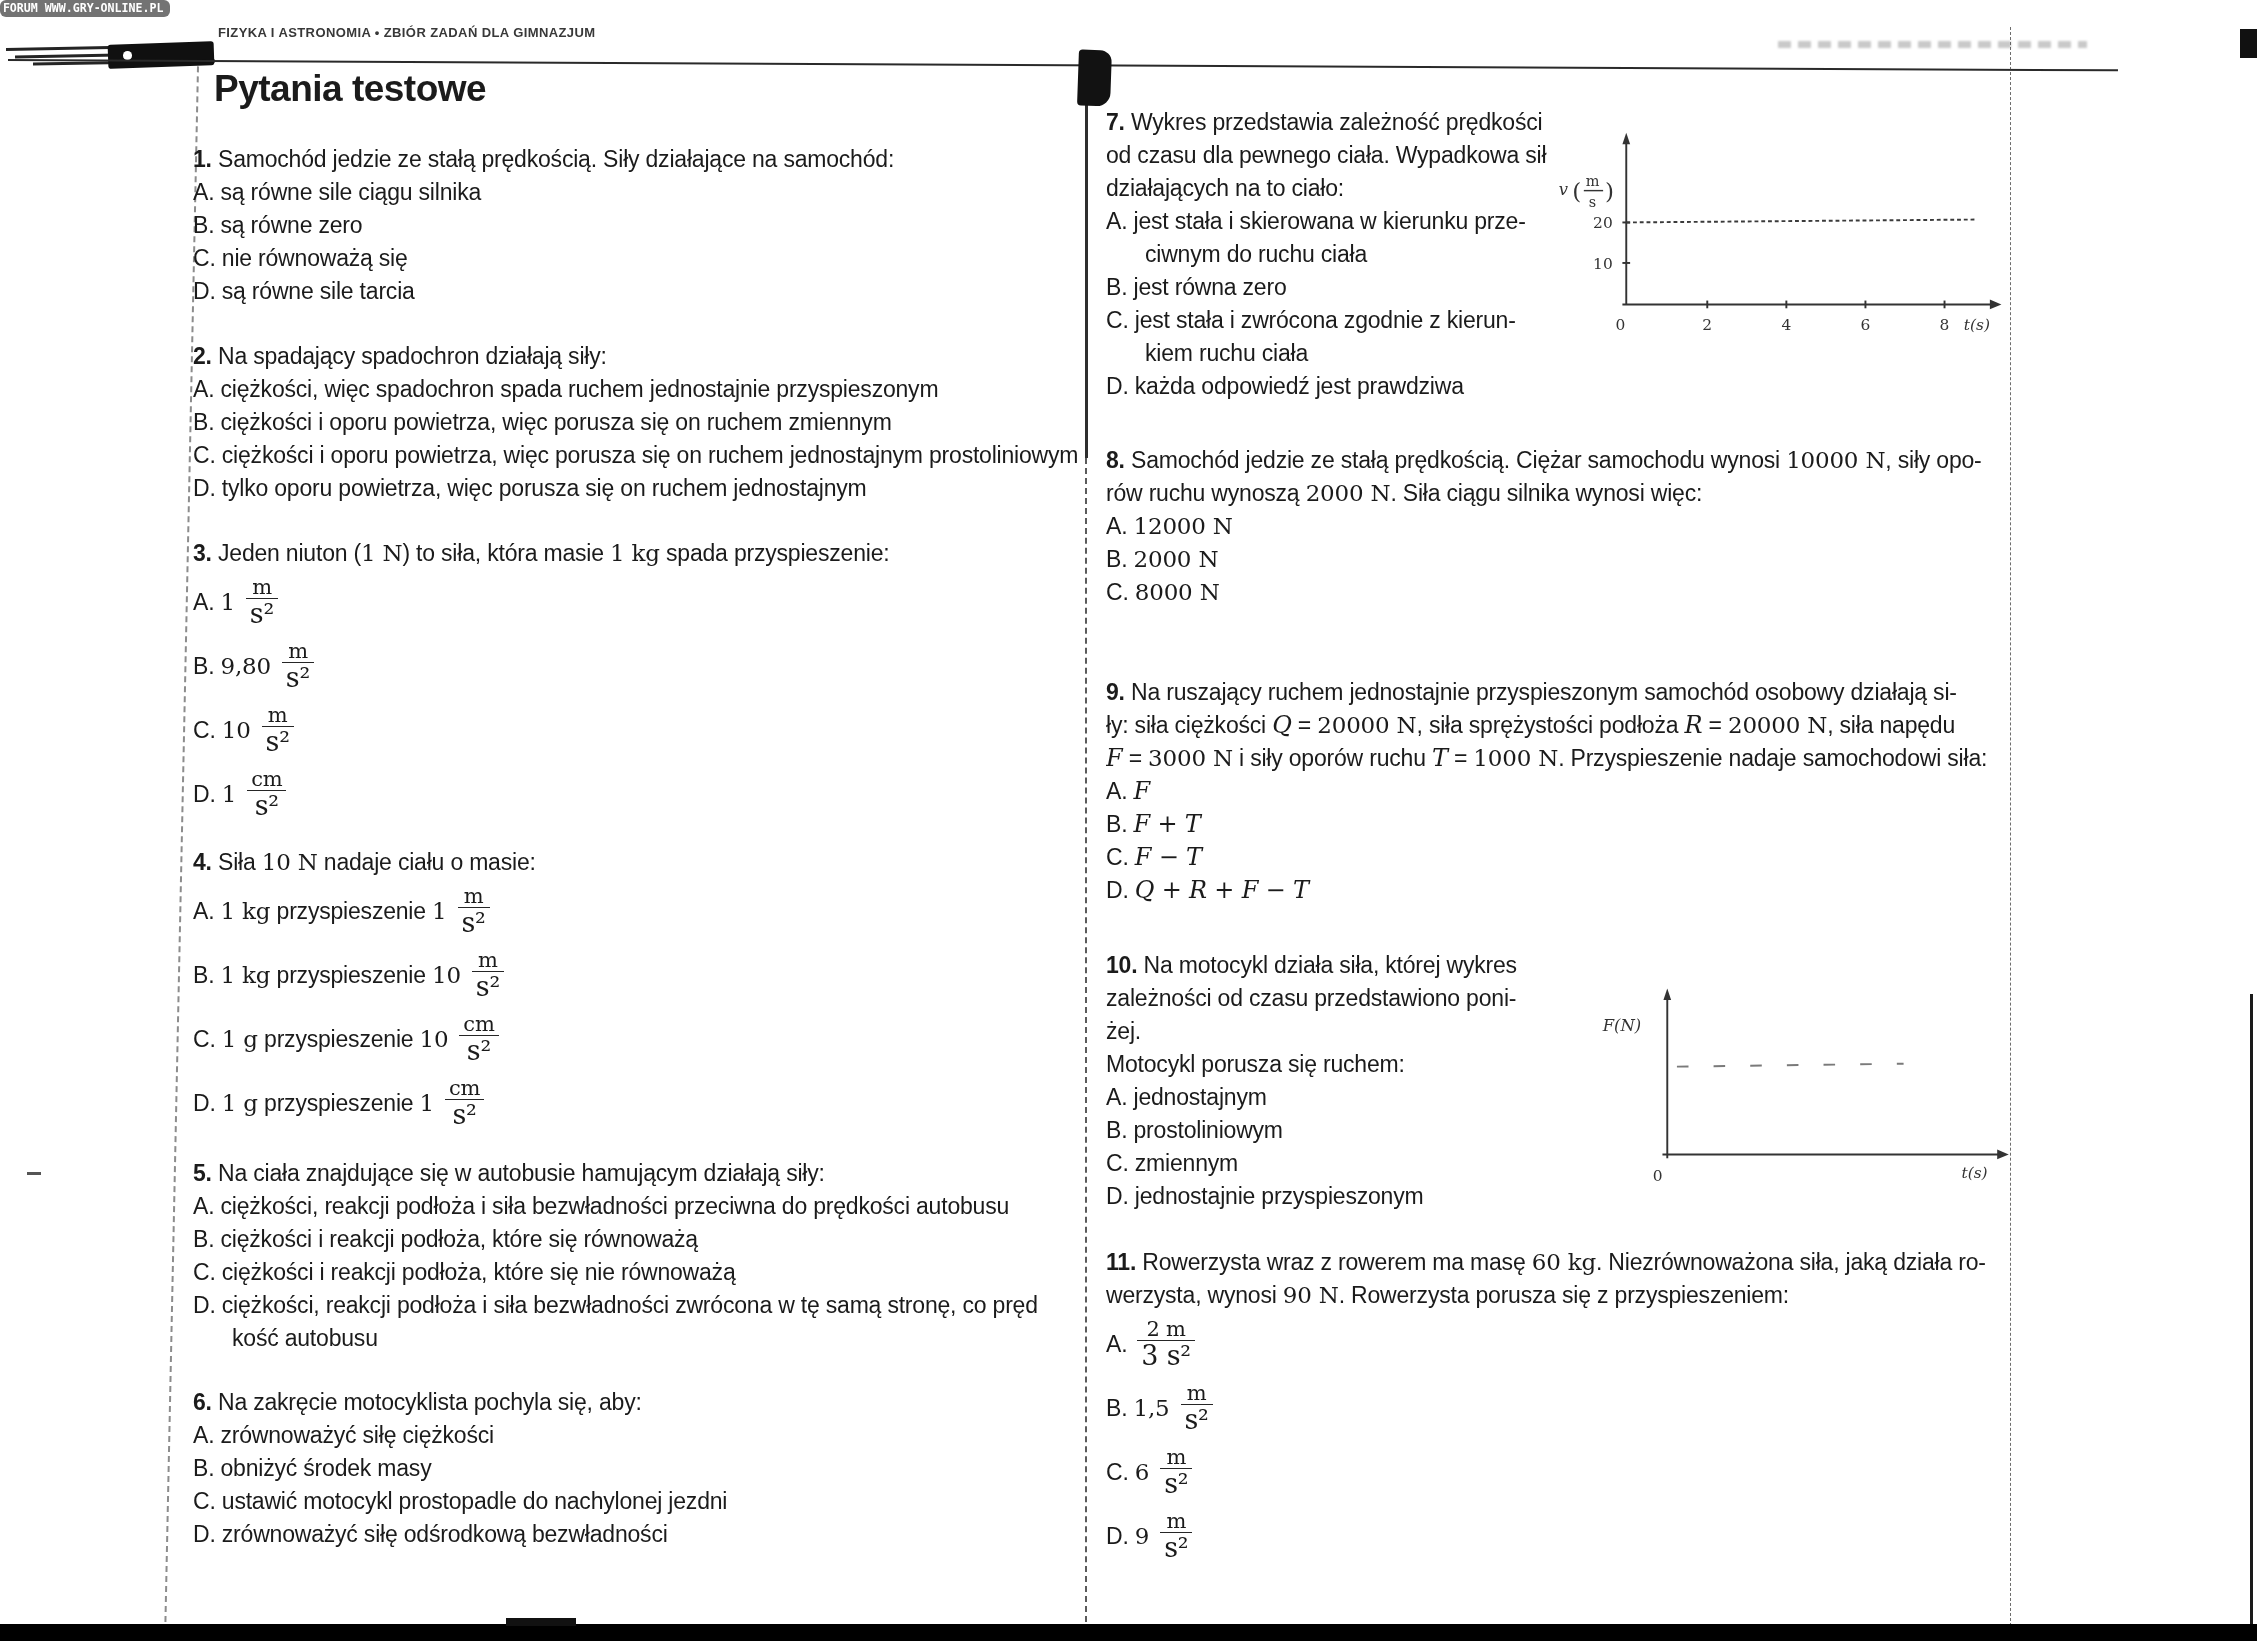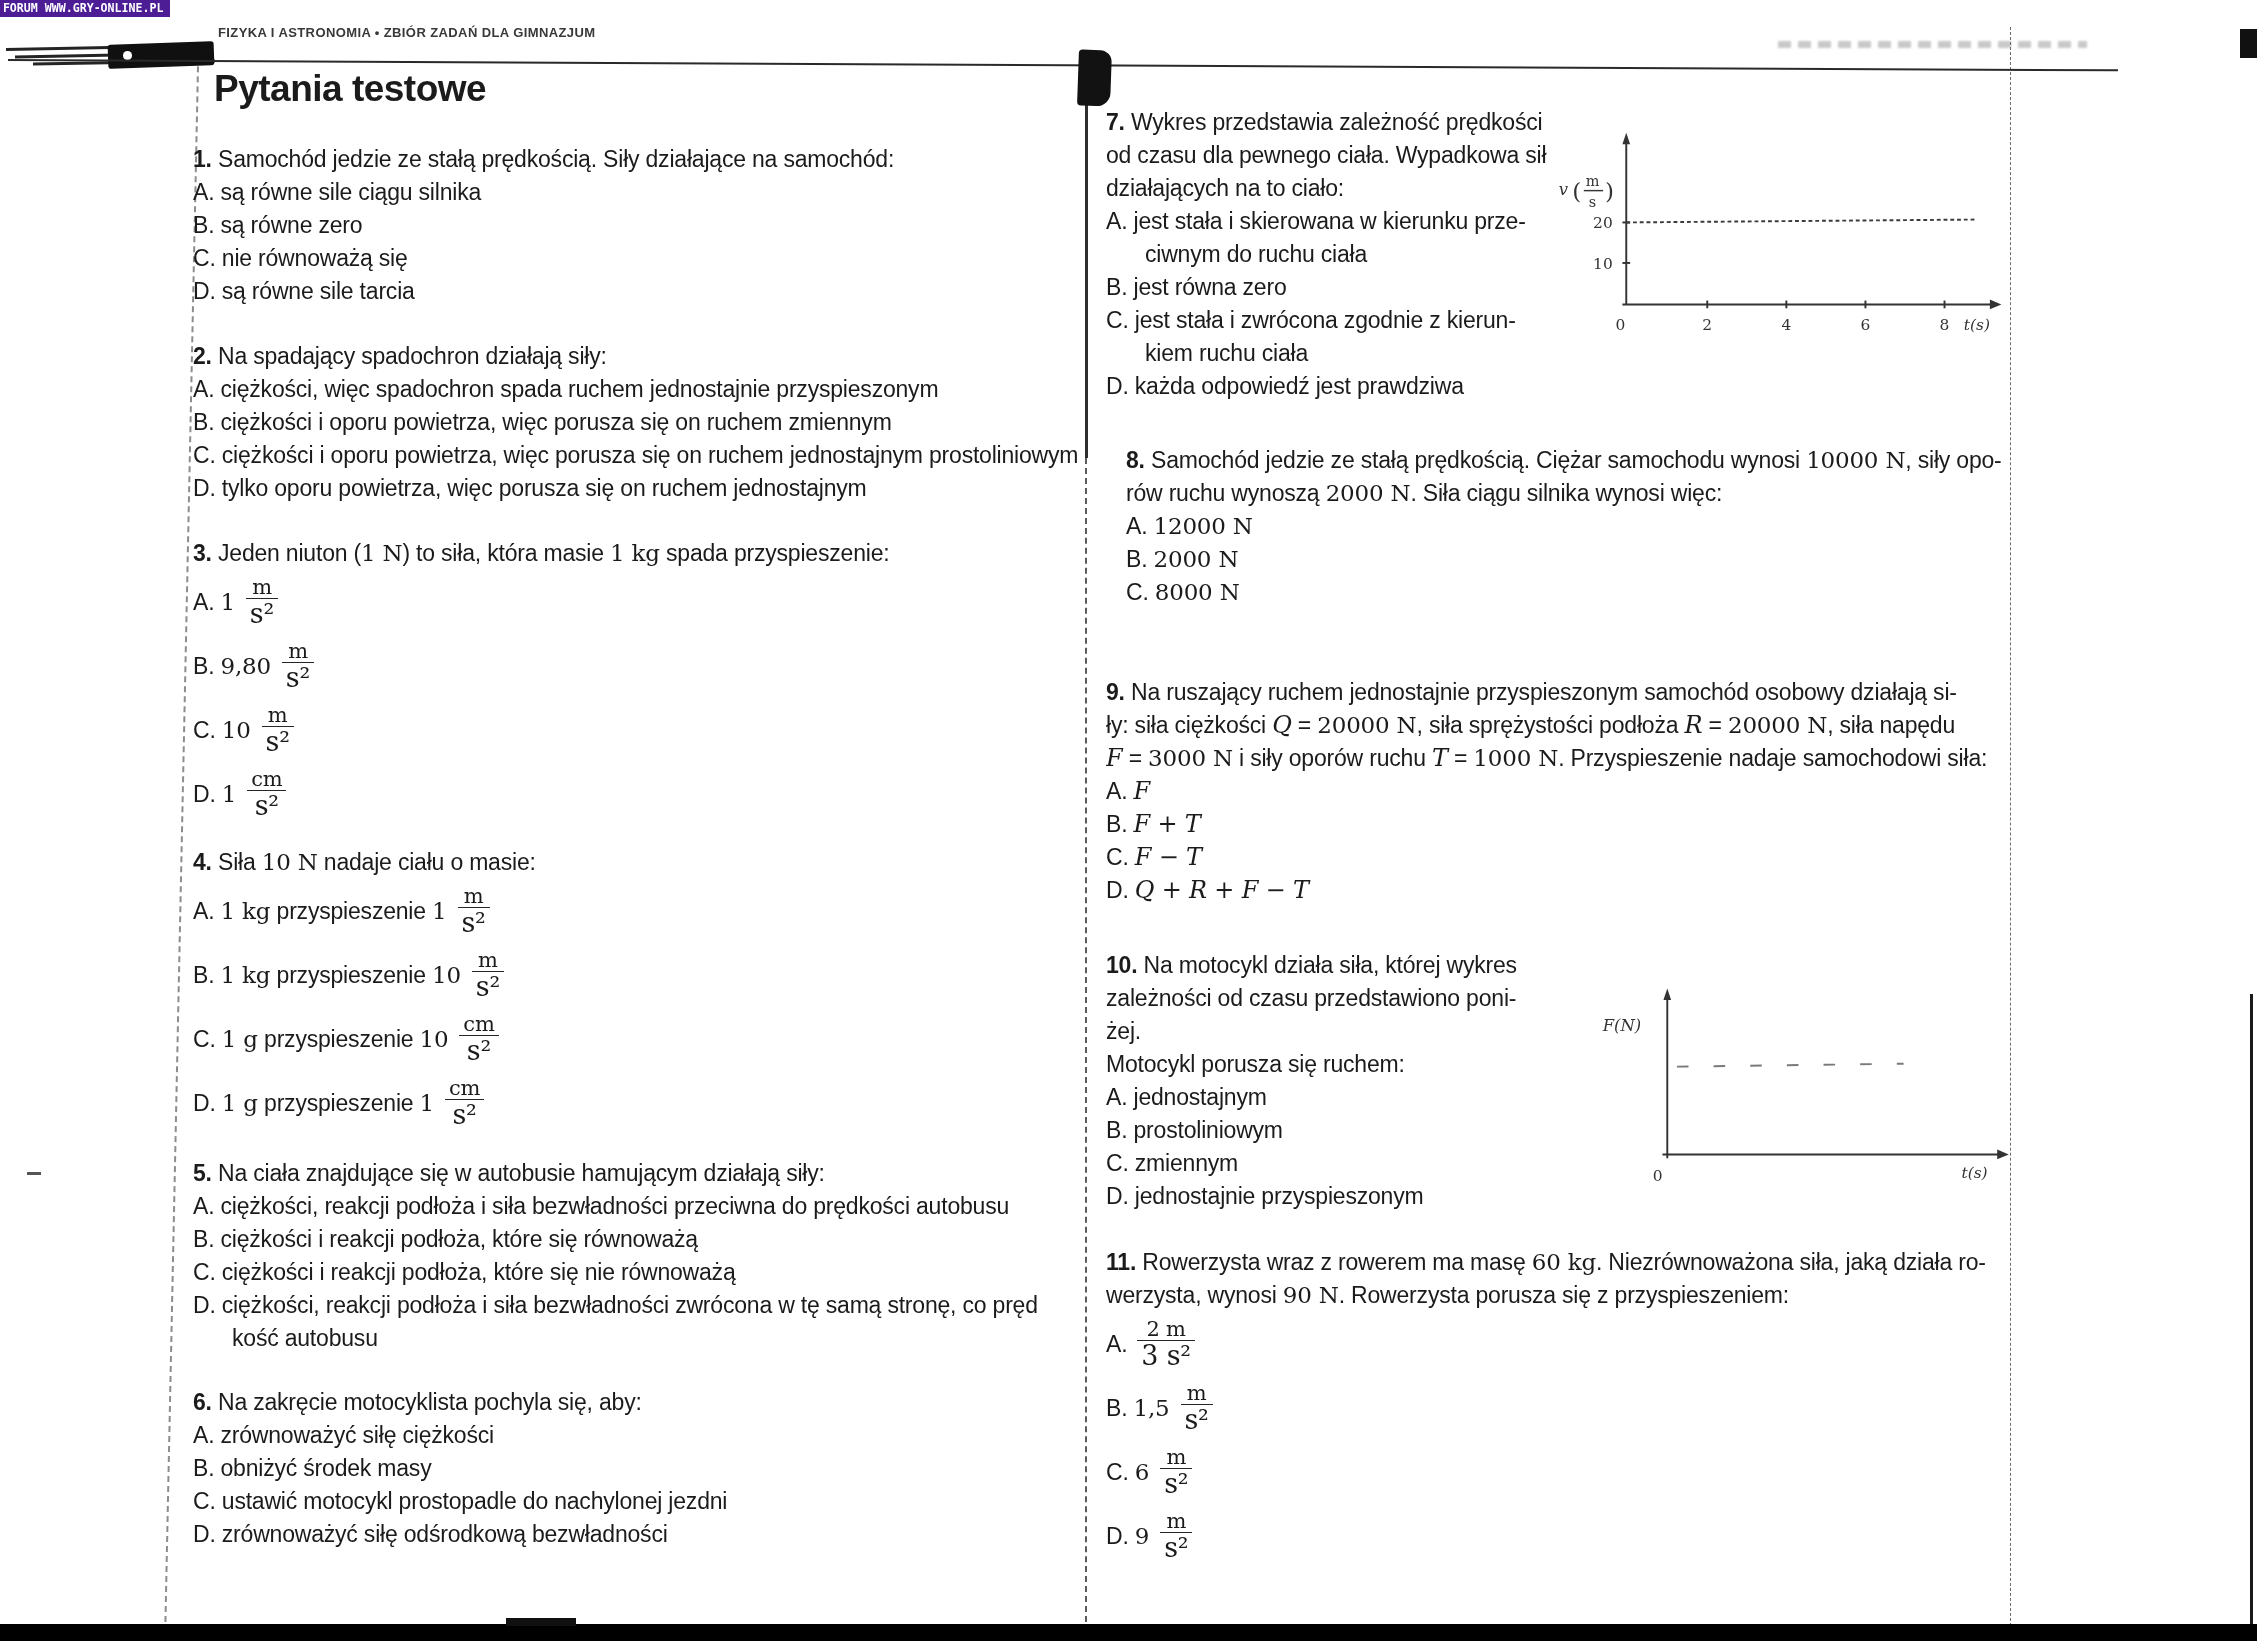--- a/index.html
+++ b/index.html
@@ -1,21 +1,21 @@
 <!DOCTYPE html>
 <html><head>
 <meta charset="utf-8">
 <style>
   html,body{margin:0;padding:0;background:#9a9a9a;}
   .page{position:relative;width:2257px;height:1641px;background:#ffffff;overflow:hidden;
         font-family:"Liberation Sans",sans-serif;color:#1b1b1b;}
   
-  .badge{position:absolute;left:0;top:0;background:#4c1d95;color:#fff;
+  .badge{position:absolute;left:0;top:0;background:#737373;color:#fff;
          font-family:"DejaVu Sans Mono",monospace;font-size:11.6px;font-weight:bold;
-         padding:1px 6.8px 1.9px 2.9px;letter-spacing:0px;}
+         padding:1px 6.8px 1.9px 2.9px;letter-spacing:0px;border-radius:6px;}
   .pgheader{position:absolute;left:218px;top:25px;font-size:13px;font-weight:bold;color:#383838;
             letter-spacing:0.4px;white-space:pre;}
   .rule{position:absolute;left:7.7px;top:59px;width:2110px;height:1.9px;background:#2a2a2a;
         transform:rotate(0.28deg);transform-origin:left center;}
   .smear{position:absolute;left:108px;top:43px;width:106px;height:24px;background:#101010;
          transform:rotate(-2deg);border-radius:2.9px;}
   .smeardot{position:absolute;left:123px;top:51px;width:8.7px;height:8.7px;background:#fff;border-radius:50%;}
   .stripe{position:absolute;height:2.9px;background:#242424;}
   .stripe1{left:5.8px;top:47px;width:104px;transform:rotate(-1deg);}
   .stripe2{left:15.4px;top:54px;width:154px;transform:rotate(-1.2deg);}
@@ -168,21 +168,21 @@
       <div class="line"><span class="bold">7.</span><span class=""> Wykres przedstawia zależność prędkości</span></div>
       <div class="line"><span class="">od czasu dla pewnego ciała. Wypadkowa sił</span></div>
       <div class="line"><span class="">działających na to ciało:</span></div>
       <div class="line"><span class="">A. jest stała i skierowana w kierunku prze-</span></div>
       <div class="line ind"><span class="">ciwnym do ruchu ciała</span></div>
       <div class="line"><span class="">B. jest równa zero</span></div>
       <div class="line"><span class="">C. jest stała i zwrócona zgodnie z kierun-</span></div>
       <div class="line ind"><span class="">kiem ruchu ciała</span></div>
       <div class="line"><span class="">D. każda odpowiedź jest prawdziwa</span></div>
     </div>
-    <div class="q" id="q8" style="left: 1106px; top: 444px; width: 904px; overflow: hidden; margin-left: 20px;">
+    <div class="q" id="q8" style="left: 1106px; top: 444px; width: 904px; overflow: hidden;">
       <div class="line"><span class="bold">8.</span><span class=""> Samochód jedzie ze stałą prędkością. Ciężar samochodu wynosi </span><span class="num">10000 N</span><span class="">, siły opo-</span></div>
       <div class="line"><span class="">rów ruchu wynoszą </span><span class="num">2000 N</span><span class="">. Siła ciągu silnika wynosi więc:</span></div>
       <div class="line"><span class="">A. </span><span class="num">12000 N</span></div>
       <div class="line"><span class="">B. </span><span class="num">2000 N</span></div>
       <div class="line"><span class="">C. </span><span class="num">8000 N</span></div>
     </div>
     <div class="q" id="q9" style="left: 1106px; top: 676px; width: 904px; overflow: hidden;">
       <div class="line"><span class="bold">9.</span><span class=""> Na ruszający ruchem jednostajnie przyspieszonym samochód osobowy działają si-</span></div>
       <div class="line"><span class="">ły: siła ciężkości </span><span class="mvar">Q</span><span class=""> = </span><span class="num">20000 N</span><span class="">, siła sprężystości podłoża </span><span class="mvar">R</span><span class=""> = </span><span class="num">20000 N</span><span class="">, siła napędu</span></div>
       <div class="line"><span class="mvar">F</span><span class=""> = </span><span class="num">3000 N</span><span class=""> i siły oporów ruchu </span><span class="mvar">T</span><span class=""> = </span><span class="num">1000 N</span><span class="">. Przyspieszenie nadaje samochodowi siła:</span></div>

